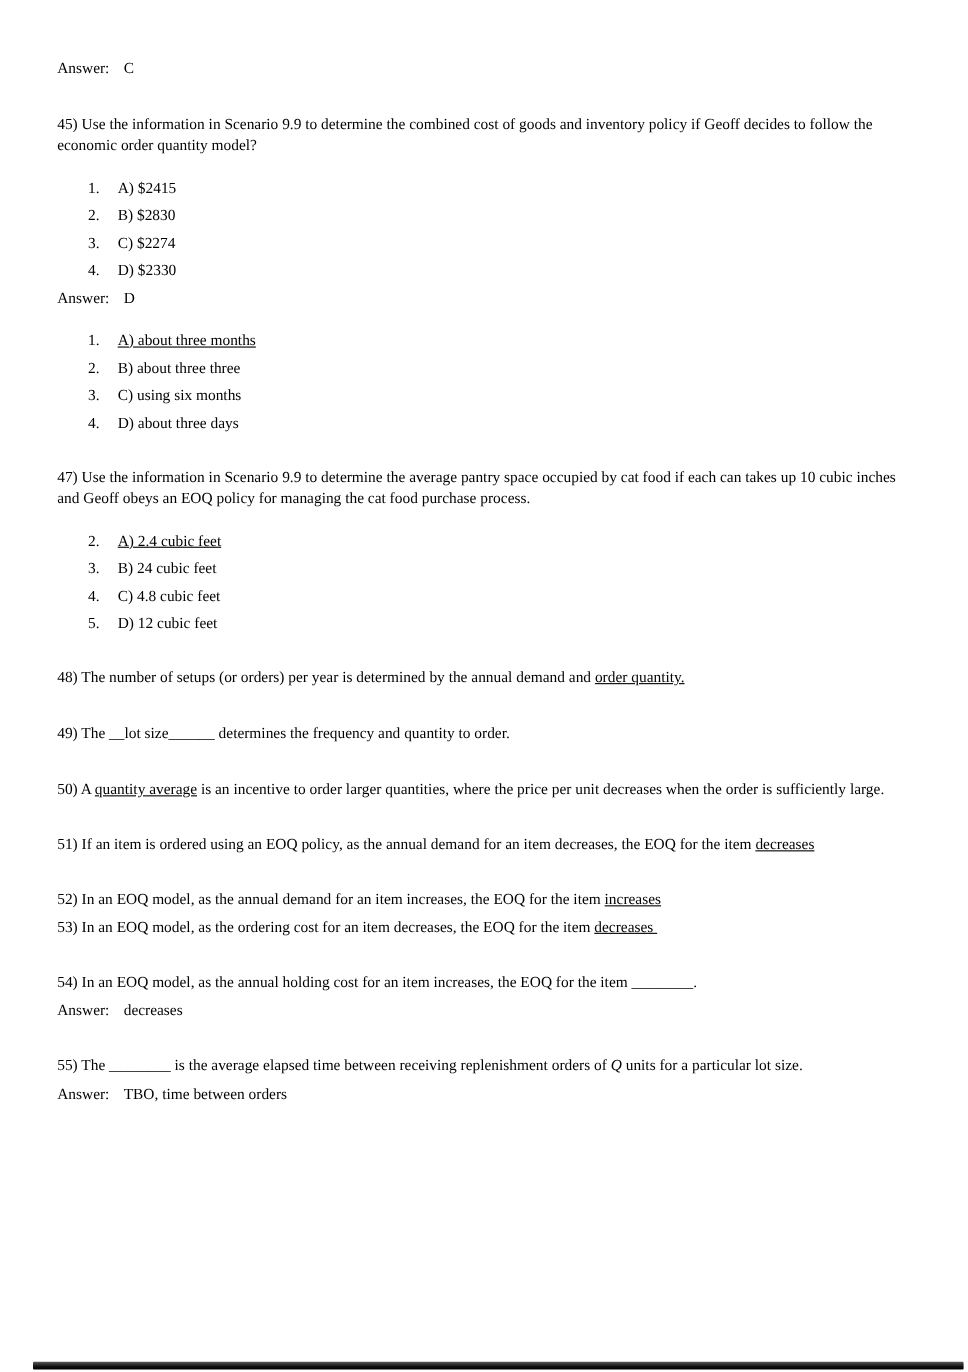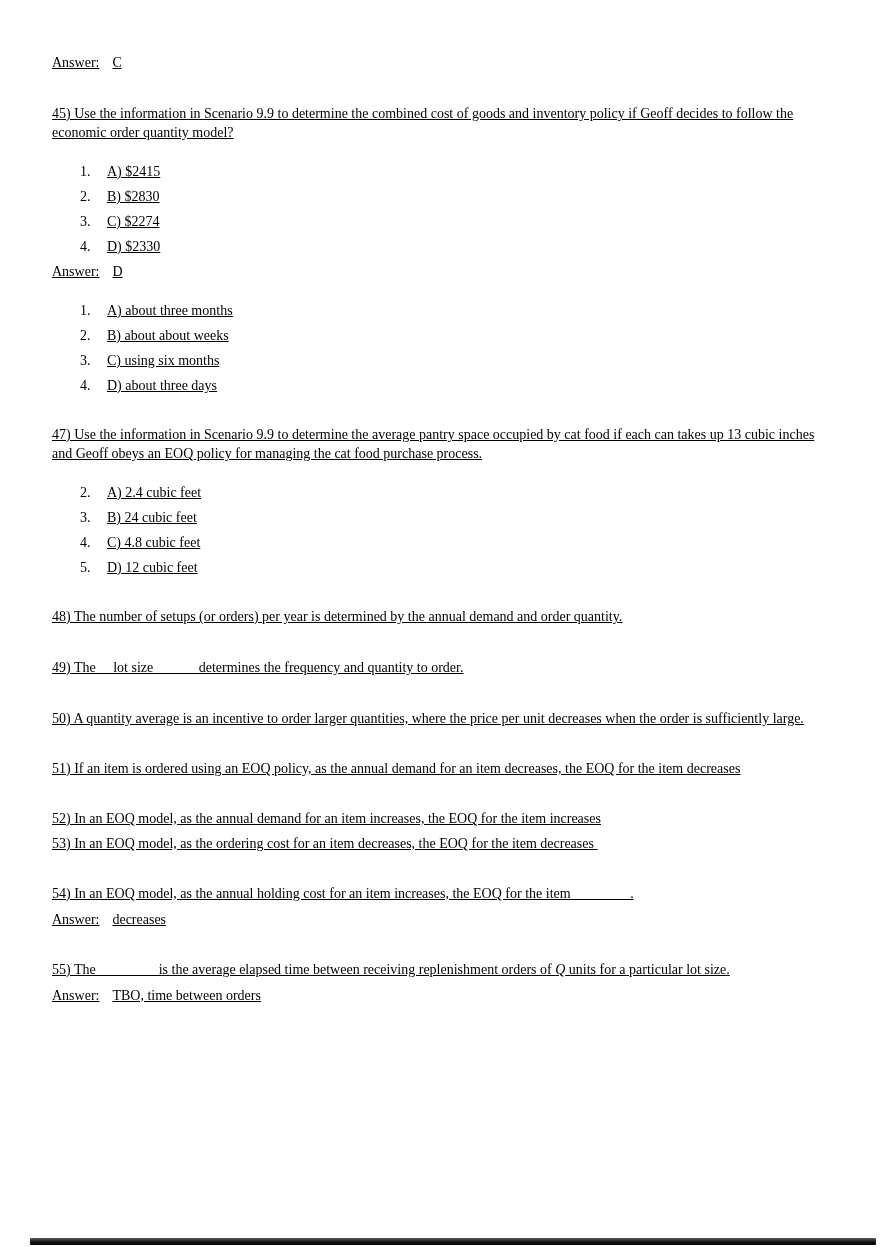--- a/index.html
+++ b/index.html
@@ -14,21 +14,20 @@
     overflow: hidden;
     font-family: "Liberation Serif", "DejaVu Serif", serif;
     font-size: 14px;
     color: #000000;
   }
   .page {
     position: absolute;
     top: 53px;
     left: 52px;
     width: 776px;
-    text-decoration: underline;
   }
   p { margin: 0; }
   .q, .ans, .opt {
     line-height: 19px;
   }
   .gap-lg  { margin-top: 31px; }
   .gap-lg2 { margin-top: 32px; }
   .gap-md  { margin-top: 30px; }
   .gap-opts{ margin-top: 20px; }
   .gap-sm  { margin-top: 6px; }
@@ -65,26 +64,26 @@
   <div class="opts gap-opts">
     <div class="opt"><span class="num">1.</span><span>A) $2415</span></div>
     <div class="opt"><span class="num">2.</span><span>B) $2830</span></div>
     <div class="opt"><span class="num">3.</span><span>C) $2274</span></div>
     <div class="opt"><span class="num">4.</span><span>D) $2330</span></div>
   </div>
   <p class="ans"><span>Answer:</span><span class="val">D</span></p>
 
   <div class="opts gap-opts">
     <div class="opt"><span class="num">1.</span><span class="u">A) about three months</span></div>
-    <div class="opt"><span class="num">2.</span><span>B) about about weeks</span></div>
+    <div class="opt"><span class="num">2.</span><span>B) about three three</span></div>
     <div class="opt"><span class="num">3.</span><span>C) using six months</span></div>
     <div class="opt"><span class="num">4.</span><span>D) about three days</span></div>
   </div>
 
-  <p class="q gap-md">47) Use the information in Scenario 9.9 to determine the average pantry space occupied by cat food if each can takes up 13 cubic inches and Geoff obeys an EOQ policy for managing the cat food purchase process.</p>
+  <p class="q gap-md">47) Use the information in Scenario 9.9 to determine the average pantry space occupied by cat food if each can takes up 10 cubic inches and Geoff obeys an EOQ policy for managing the cat food purchase process.</p>
   <div class="opts gap-opts">
     <div class="opt"><span class="num">2.</span><span class="u">A) 2.4 cubic feet</span></div>
     <div class="opt"><span class="num">3.</span><span>B) 24 cubic feet</span></div>
     <div class="opt"><span class="num">4.</span><span>C) 4.8 cubic feet</span></div>
     <div class="opt"><span class="num">5.</span><span>D) 12 cubic feet</span></div>
   </div>
 
   <p class="q gap-md"><span>48) The number of setups (or orders) per year is determined by the annual demand and </span><span class="u">order quantity.</span></p>
 
   <p class="q gap-lg2">49) The __lot size______ determines the frequency and quantity to order.</p>

